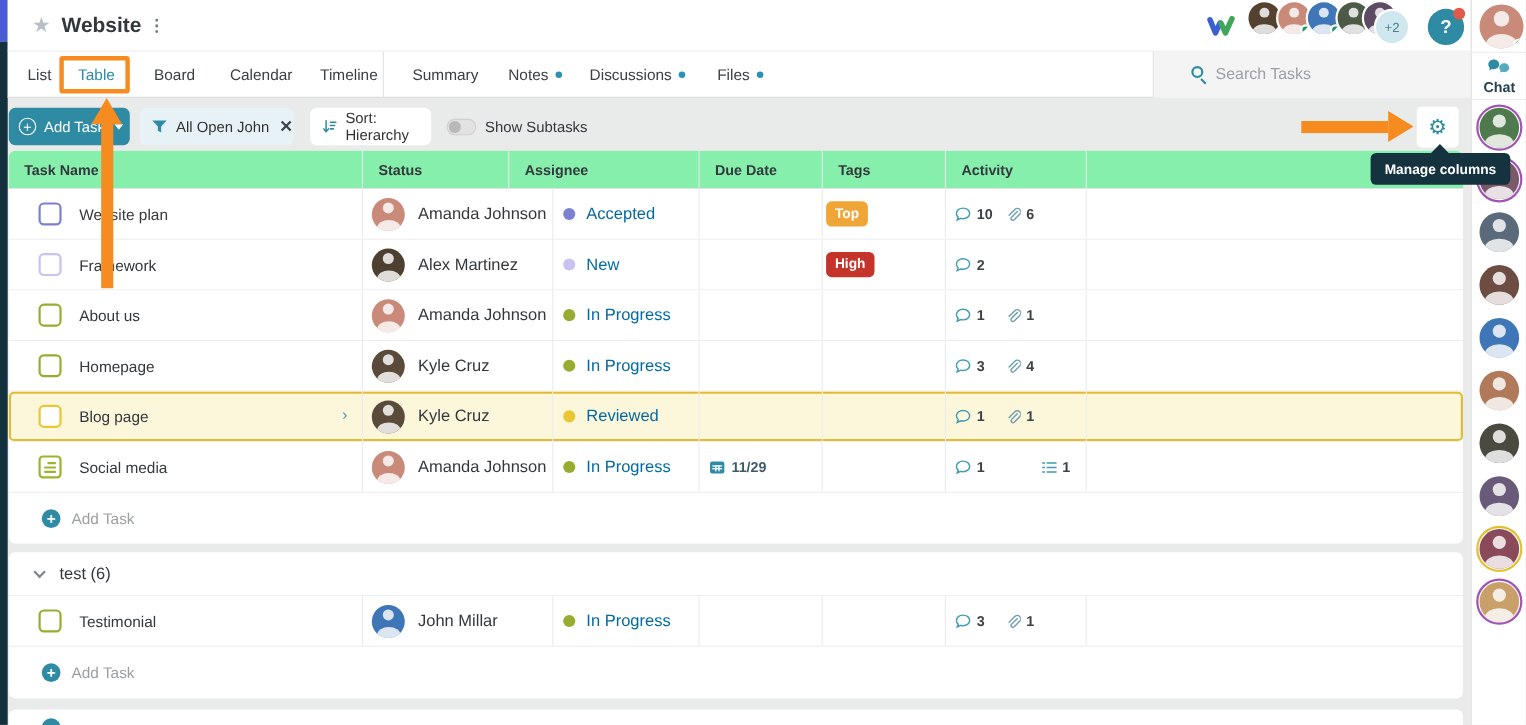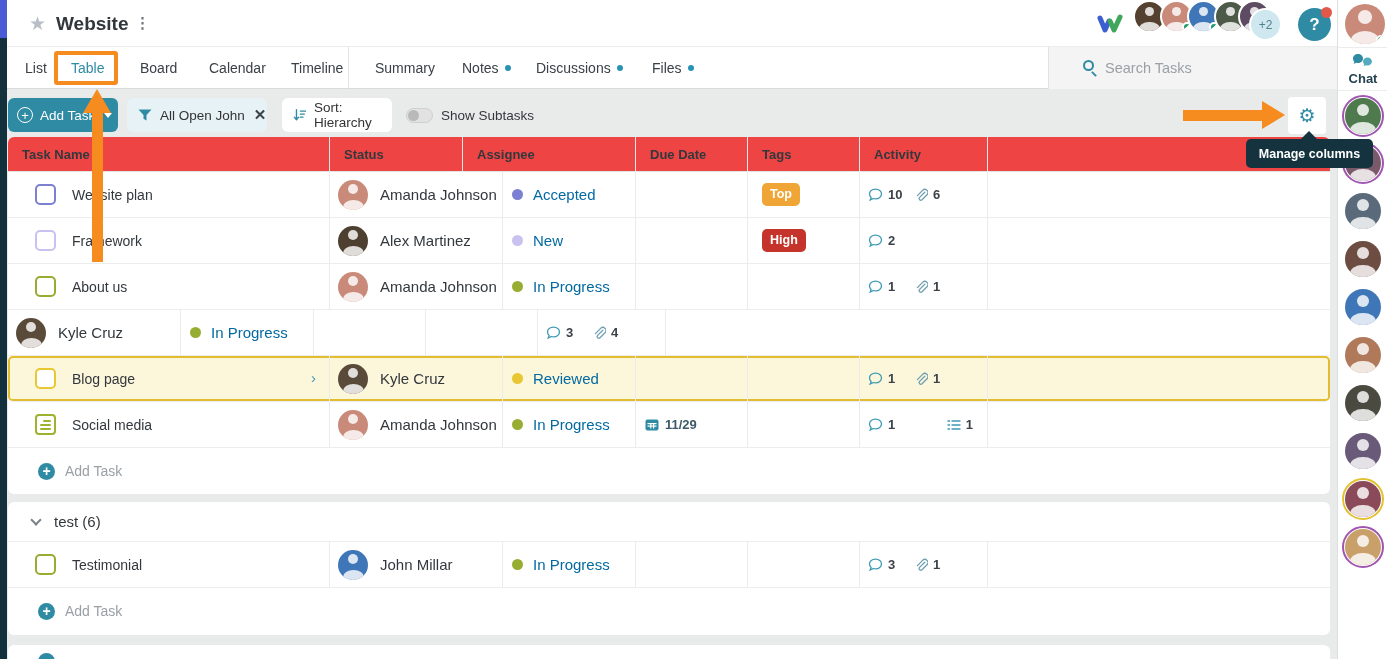--- a/index.html
+++ b/index.html
@@ -55,33 +55,33 @@
   .chip .x { margin-left:9px; color:#3c4248; font-size:15px; font-weight:bold; }
   .toggle { position:absolute; left:406px; top:108px; width:27px; height:15px; border-radius:8px; background:#e2e2e2; border:1px solid #cfcfcf; }
   .knob { position:absolute; left:1px; top:1px; width:11px; height:11px; border-radius:50%; background:#b9b9b9; }
   .toglbl { position:absolute; left:441px; top:108px; font-size:13.5px; color:#33383d; }
   .gearbtn { position:absolute; left:1288px; top:97px; width:38px; height:37px; background:#fff; border-radius:4px;
              display:flex; align-items:center; justify-content:center; color:#2e8ba3; font-size:19px; }
 
   
   .card { position:absolute; background:#fff; }
   .card.main { left:8px; top:137px; width:1322px; height:357px; border-radius:6px; }
-  .thead { display:flex; height:35px; background:#ef4444; border-bottom:1px solid #e4e4e4; border-radius:6px 6px 0 0;text-align:center; }
+  .thead { display:flex; height:35px; background:#86efac; border-bottom:1px solid #e4e4e4; border-radius:6px 6px 0 0;text-align:center; }
   .hcell { font-size:13px; font-weight:bold; color:#33383d; display:flex; align-items:center; padding-left:14px; border-right:1px solid #e8e8e8; }
   .trow { display:flex; height:46px; border-bottom:1px solid #ededed; background:#fff; position:relative; }
   .cell { display:flex; align-items:center; border-right:1px solid #ebebeb; height:100%; }
   .c1{width:322px;} .c2{width:173px;} .c3{width:133px;} .c4{width:112px;} .c5{width:112px;} .c6{width:128px;} .c7{flex:1; border-right:none;}
   .cb { width:21px; height:21px; border:2px solid #999; border-radius:5px; margin:0 16px 0 27px; flex:none; background:#fff; }
   .tname { font-size:14px; color:#33383d; }
   .av30 { width:30px; height:30px; margin:0 12px 0 8px; flex:none; }
   .aname { font-size:15px; color:#33383d; white-space:nowrap; }
   .dot { width:11px; height:11px; border-radius:50%; margin:0 10px 0 9px; flex:none; }
   .sname { font-size:15px; color:#0369a1; }
   .due { display:flex; align-items:center; gap:6px; padding-left:9px; font-size:13px; color:#3d5a68; font-weight:bold; }
-  .tag { margin-left:14px; padding:4px 8px 5px; border-radius:5px; color:#fff; font-size:12.5px; font-weight:bold; }
+  .tag { margin-left:3px; padding:4px 8px 5px; border-radius:5px; color:#fff; font-size:12.5px; font-weight:bold; }
   .act { padding-left:8px; gap:0; }
   .ag { display:flex; align-items:center; gap:5px; font-size:13px; color:#3c4248; }
   .ag.g1 { width:44px; }
   .ag.g2 { margin-left:2px; }
   .ag.g3 { margin-left:auto; margin-right:14px; }
   .rowchev { position:absolute; left:303px; top:14px; color:#3f9ab3; font-size:15px; line-height:1; }
   .doc { width:21px; height:21px; border:2px solid #9db32f; border-radius:4px; margin:0 16px 0 27px; flex:none;
          display:flex; flex-direction:column; justify-content:center; gap:2px; align-items:center; }
   .doc i { display:block; height:2px; background:#9db32f; border-radius:1px; }
   .doc i:nth-child(1){width:8px; margin-left:3px;} .doc i:nth-child(2){width:11px;} .doc i:nth-child(3){width:11px;}
@@ -305,20 +305,24 @@
           <svg width="14" height="14" viewBox="0 0 14 14">
               <path d="M10.8 4.2L5.6 9.4a1.7 1.7 0 0 0 2.4 2.4l5-5a3.1 3.1 0 0 0-4.4-4.4L3.4 7.6" fill="none" stroke="#6f9fb0" stroke-width="1.3" stroke-linecap="round"></path>
             </svg>
           <b>1</b>
           </span>
       </div>
       <div class="cell c7"></div>
     </div>
 
     <div class="trow">
+      <div class="cell c1">
+        <span class="cb" style="border-color: rgb(151, 173, 49);"></span>
+        <span class="tname">Homepage</span>
+      </div>
       <div class="cell c2">
         <span class="avatar av30" style="--c: #5a4a3a;"></span>
         <span class="aname">Kyle Cruz</span>
       </div>
       <div class="cell c3">
         <span class="dot" style="background: rgb(151, 173, 49);"></span>
         <span class="sname">In Progress</span>
       </div>
       <div class="cell c4"></div>
       <div class="cell c5"></div>

